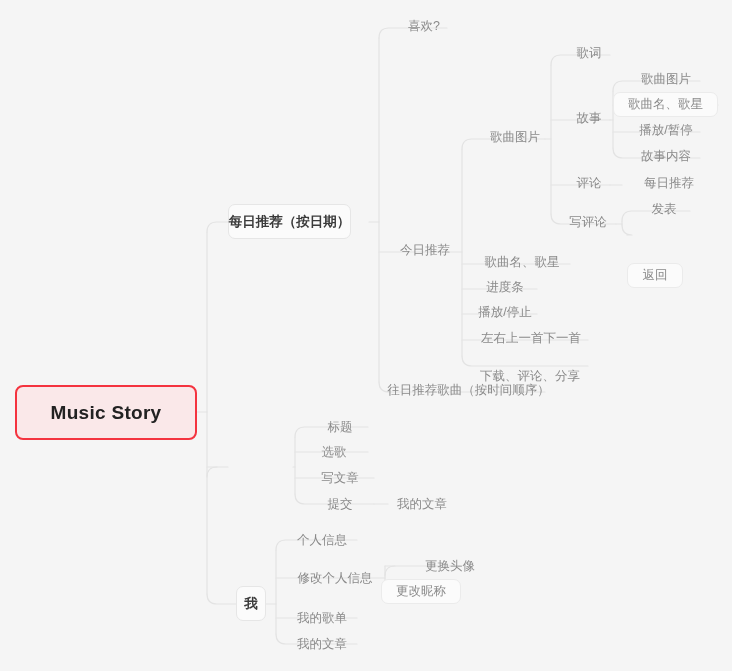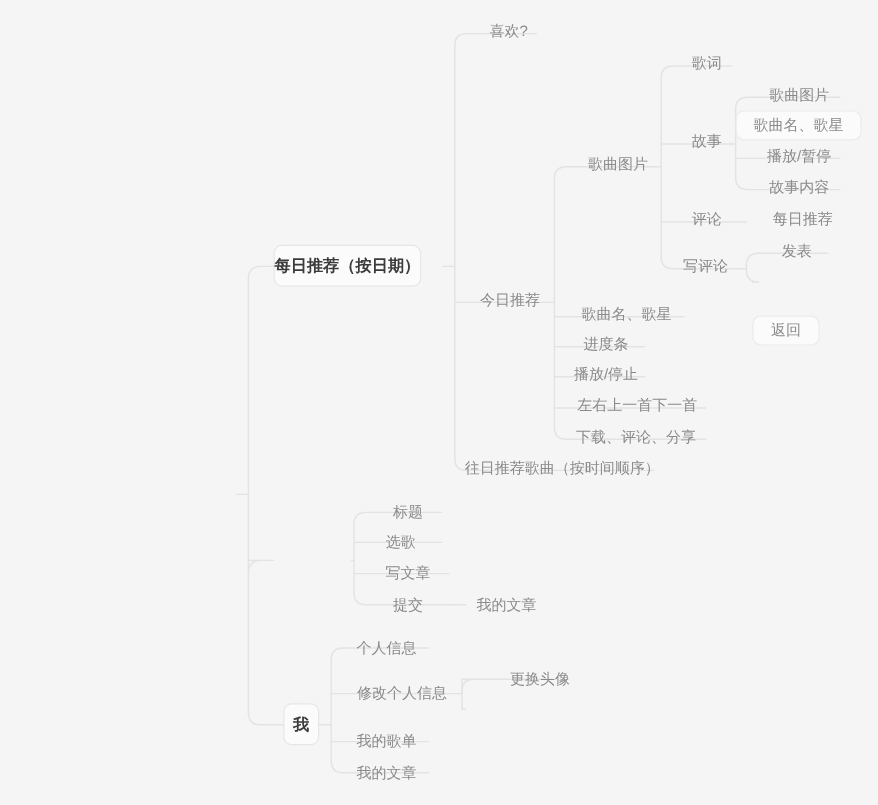--- a/index.html
+++ b/index.html
@@ -139,20 +139,21 @@
       <path d="M276 618 L357 618"></path>
       <path d="M276 634 Q276 644 286 644 L357 644"></path>
 
       <path d="M385 566 L385 591"></path>
       <path d="M385 566 Q385 556 395 556" transform="translate(0,10)"></path>
       <path d="M385 566 L460 566"></path>
       <path d="M385 591 L388 591"></path>
     </g>
   </svg>
 
+  <div class="node root" style="left:15px; top:385px; width:182px; height:55px;">Music Story</div>
 
   <div class="node boxed" style="left:228px; top:204px; width:123px; height:35px;">每日推荐（按日期）</div>
 
 
   <div class="node boxed" style="left:236px; top:586px; width:30px; height:35px;">我</div>
 
   <div class="node plain" style="left:399px; top:16px; width:50px; height:20px;">喜欢?</div>
 
   <div class="node plain" style="left:399px; top:240px; width:52px; height:20px;">今日推荐</div>
 
@@ -161,21 +162,21 @@
   <div class="node plain" style="left:485px; top:127px; width:60px; height:20px;">歌曲图片</div>
 
   <div class="node plain" style="left:474px; top:252px; width:96px; height:20px;">歌曲名、歌星</div>
 
   <div class="node plain" style="left:480px; top:277px; width:50px; height:20px;">进度条</div>
 
   <div class="node plain" style="left:474px; top:302px; width:62px; height:20px;">播放/停止</div>
 
   <div class="node plain" style="left:475px; top:328px; width:112px; height:20px;">左右上一首下一首</div>
 
-  <div class="node plain" style="left:473px; top:354px; width:114px; height:20px;font-family:Liberation Serif, serif;">下载、评论、分享</div>
+  <div class="node plain" style="left:473px; top:366px; width:114px; height:20px;font-family:Liberation Serif, serif;">下载、评论、分享</div>
 
   <div class="node plain" style="left:570px; top:43px; width:38px; height:20px;">歌词</div>
 
   <div class="node plain" style="left:570px; top:108px; width:38px; height:20px;">故事</div>
 
   <div class="node plain" style="left:570px; top:173px; width:38px; height:20px;">评论</div>
 
   <div class="node plain" style="left:562px; top:212px; width:52px; height:20px;">写评论</div>
 
   <div class="node plain" style="left:633px; top:69px; width:66px; height:20px;">歌曲图片</div>
@@ -205,14 +206,15 @@
   <div class="node plain" style="left:296px; top:530px; width:52px; height:20px;text-align:right;">个人信息</div>
 
   <div class="node plain" style="left:296px; top:568px; width:78px; height:20px;">修改个人信息</div>
 
   <div class="node plain" style="left:296px; top:608px; width:52px; height:20px;">我的歌单</div>
 
   <div class="node plain" style="left:296px; top:634px; width:52px; height:20px;">我的文章</div>
 
   <div class="node plain" style="left:424px; top:556px; width:52px; height:20px;">更换头像</div>
 
+  <div class="node outlined" style="left:381px; top:579px; width:80px; height:25px;">更改昵称</div>
 
 </div>
 
 </body></html>

